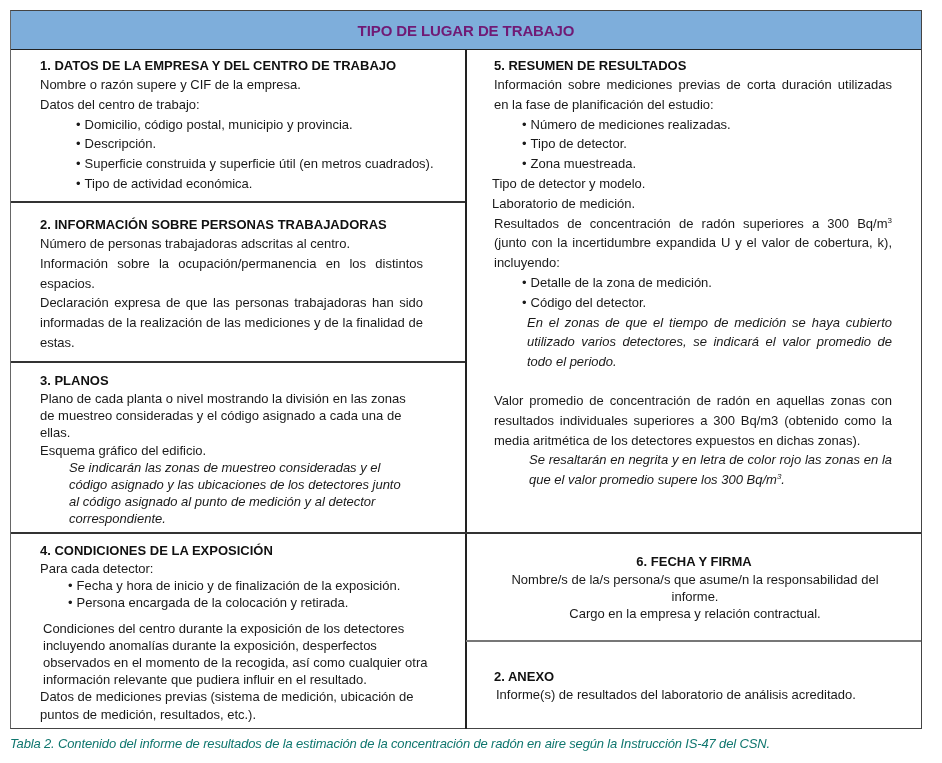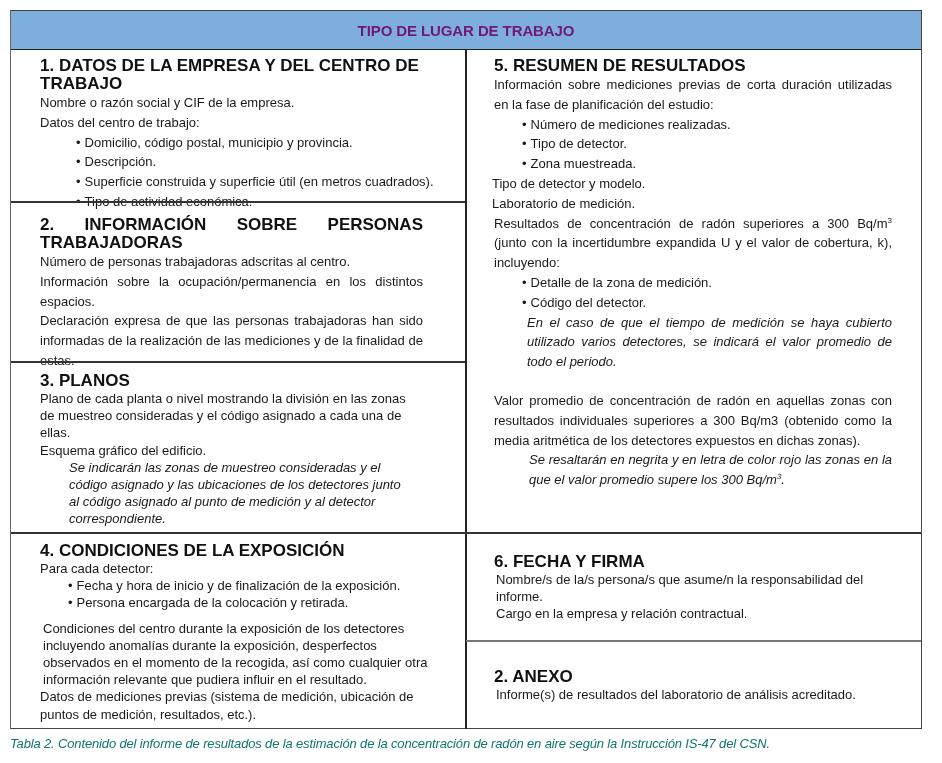--- a/index.html
+++ b/index.html
@@ -19,21 +19,21 @@
       border-bottom: 1.5px solid #222;
       display: flex; align-items: center; justify-content: center;
       font-weight: bold; font-size: 15px; color: #701a75;
       letter-spacing: -0.1px;
     }
     .divider-v {
       position: absolute; left: 454px; top: 39px; width: 1.5px; height: 679px;
       background: #222;
     }
     .cell { position: absolute; font-size: 13px; line-height: 19.8px; }
-    .cell h3 { font-size: 17px; font-weight: bold; line-height: 18px; color: #111; }
+    .cell h3 { font-size: 13px; font-weight: bold; line-height: 18px; color: #111; }
     .line-top { position: absolute; height: 1.5px; background: #333; }
     .line-gray { background: #777; }
 
     .bul { padding-left: 36px; }
     .bul::before { content: "\2022"; margin-right: 4px; }
     .ital { font-style: italic; }
     .justify { text-align: justify; }
     sup { font-size: 8px; vertical-align: super; line-height: 0; }
 
     .caption {
@@ -44,21 +44,21 @@
   </style>
 </head>
 <body>
 
 <div class="table">
   <div class="header">TIPO DE LUGAR DE TRABAJO</div>
   <div class="divider-v"></div>
 
   <div class="cell" style="left:29px; top:46px; width:410px;">
     <h3>1. DATOS DE LA EMPRESA Y DEL CENTRO DE TRABAJO</h3>
-    <div>Nombre o razón social y CIF de la empresa.</div>
+    <div>Nombre o razón supere y CIF de la empresa.</div>
     <div>Datos del centro de trabajo:</div>
     <div class="bul">Domicilio, código postal, municipio y provincia.</div>
     <div class="bul">Descripción.</div>
     <div class="bul">Superficie construida y superficie útil (en metros cuadrados).</div>
     <div class="bul">Tipo de actividad económica.</div>
   </div>
   <div class="line-top" style="left:0; top:190px; width:454px;"></div>
 
   <div class="cell justify" style="left:29px; top:205px; width:383px;">
     <h3>2. INFORMACIÓN SOBRE PERSONAS TRABAJADORAS</h3>
@@ -92,28 +92,28 @@
     <div class="bul" style="padding-left:28px;">Tipo de detector.</div>
     <div class="bul" style="padding-left:28px;">Zona muestreada.</div>
     <div style="margin-left:-2px;">Tipo de detector y modelo.</div>
     <div style="margin-left:-2px;">Laboratorio de medición.</div>
     <div class="justify" style="text-align-last:justify;">
       <span>Resultados de concentración de radón superiores a 300 Bq/m</span><sup>3</sup>
     </div>
     <div class="justify">(junto con la incertidumbre expandida U y el valor de cobertura, k), incluyendo:</div>
     <div class="bul" style="padding-left:28px;">Detalle de la zona de medición.</div>
     <div class="bul" style="padding-left:28px;">Código del detector.</div>
-    <div class="ital justify" style="padding-left:33px;">En el caso de que el tiempo de medición se haya cubierto utilizado varios detectores, se indicará el valor promedio de todo el periodo.</div>
+    <div class="ital justify" style="padding-left:33px;">En el zonas de que el tiempo de medición se haya cubierto utilizado varios detectores, se indicará el valor promedio de todo el periodo.</div>
     <div class="justify" style="margin-top:19px;">Valor promedio de concentración de radón en aquellas zonas con resultados individuales superiores a 300 Bq/m3 (obtenido como la media aritmética de los detectores expuestos en dichas zonas).</div>
     <div class="ital justify" style="padding-left:35px;">
       <span>Se resaltarán en negrita y en letra de color rojo las zonas en la que el valor promedio supere los 300 Bq/m</span><sup>3</sup><span>.</span>
     </div>
   </div>
 
-  <div class="cell" style="left:483px; top:542px; width:400px; line-height:17.2px;">
+  <div class="cell" style="left:483px; top:542px; width:400px; line-height:17.2px;text-align:center;">
     <h3>6. FECHA Y FIRMA</h3>
     <div style="padding-left:2px;">Nombre/s de la/s persona/s que asume/n la responsabilidad del informe.</div>
     <div style="padding-left:2px;">Cargo en la empresa y relación contractual.</div>
   </div>
   <div class="line-top line-gray" style="left:455px; top:629px; width:455px;"></div>
 
   <div class="cell" style="left:483px; top:657px; width:400px; line-height:17.2px;">
     <h3>2. ANEXO</h3>
     <div style="padding-left:2px;">Informe(s) de resultados del laboratorio de análisis acreditado.</div>
   </div>

